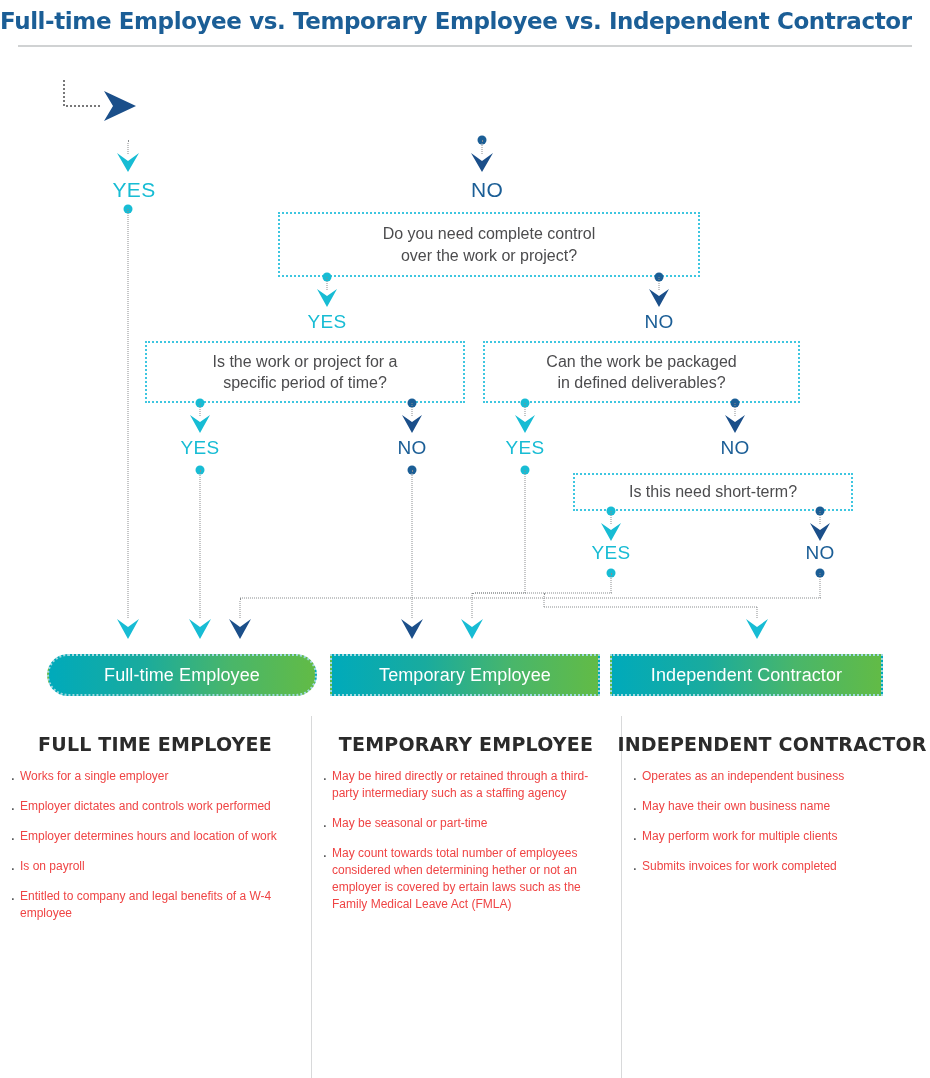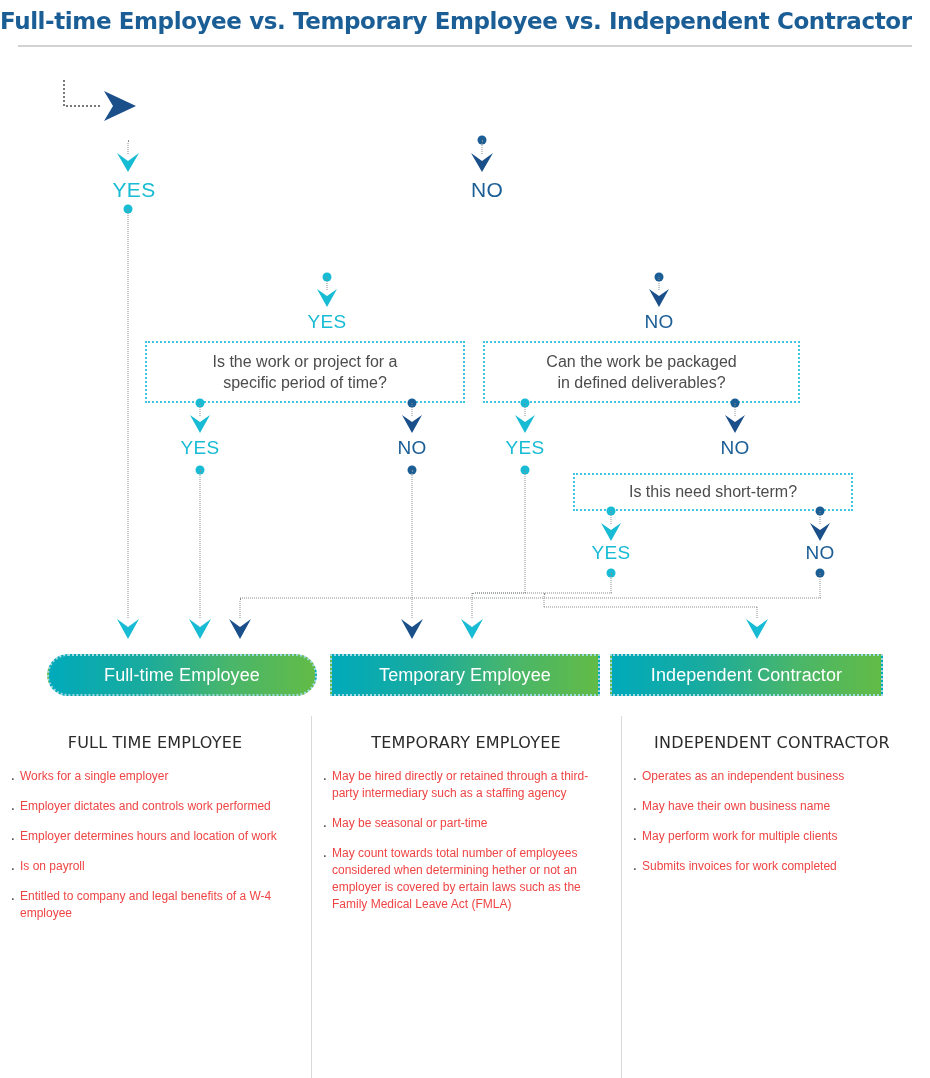--- a/index.html
+++ b/index.html
@@ -123,22 +123,22 @@
   
   .coldiv {
     position: absolute;
     width: 1px;
     background: #d8d9da;
   }
   .colhead {
     position: absolute;
     text-align: center;
     font-family: "DejaVu Sans", sans-serif;
-    font-weight: normal;
-    font-size: 16px;
+    font-weight: bold;
+    font-size: 19px;
     letter-spacing: 0.2px;
     color: #2b2b2b;
     white-space: nowrap;
     transform: translateX(-50%);
   }
   .bullets {
     position: absolute;
     color: #ef4444;
     font-size: 12px;
     line-height: 1.42;
@@ -183,20 +183,26 @@
     <path d="M2,1 L13,21 L24,1 L13,9 Z" fill="#17bcd4"></path>
   </svg>
 
   <div class="dot n" style="left:482px; top:140px;"></div>
   <div class="vline" style="left:482px; top:140px; height:14px;"></div>
   <svg class="chev" style="left:482px; top:152px; width:26px; height:22px;">
     <path d="M2,1 L13,20 L24,1 L13,9 Z" fill="#1b4f8a"></path>
   </svg>
   <div class="lbl no" style="left:487px; top:178px;">NO</div>
 
+  <div class="qbox" style="left:278px; top:212px; width:422px; height:65px;">
+    <span>
+      <span style="white-space:pre-line;">Do you need complete control
+over the work or project?</span>
+    </span>
+  </div>
 
   <div class="dot t" style="left:327px; top:277px;"></div>
   <div class="vline" style="left:327px; top:277px; height:13px;"></div>
   <svg class="chev" style="left:327px; top:288px; width:24px; height:21px;">
     <path d="M2,1 L12,19 L22,1 L12,8 Z" fill="#17bcd4"></path>
   </svg>
   <div class="lbl yes sm" style="left:327px; top:311px;">YES</div>
 
   <div class="dot n" style="left:659px; top:277px;"></div>
   <div class="vline" style="left:659px; top:277px; height:13px;"></div>

